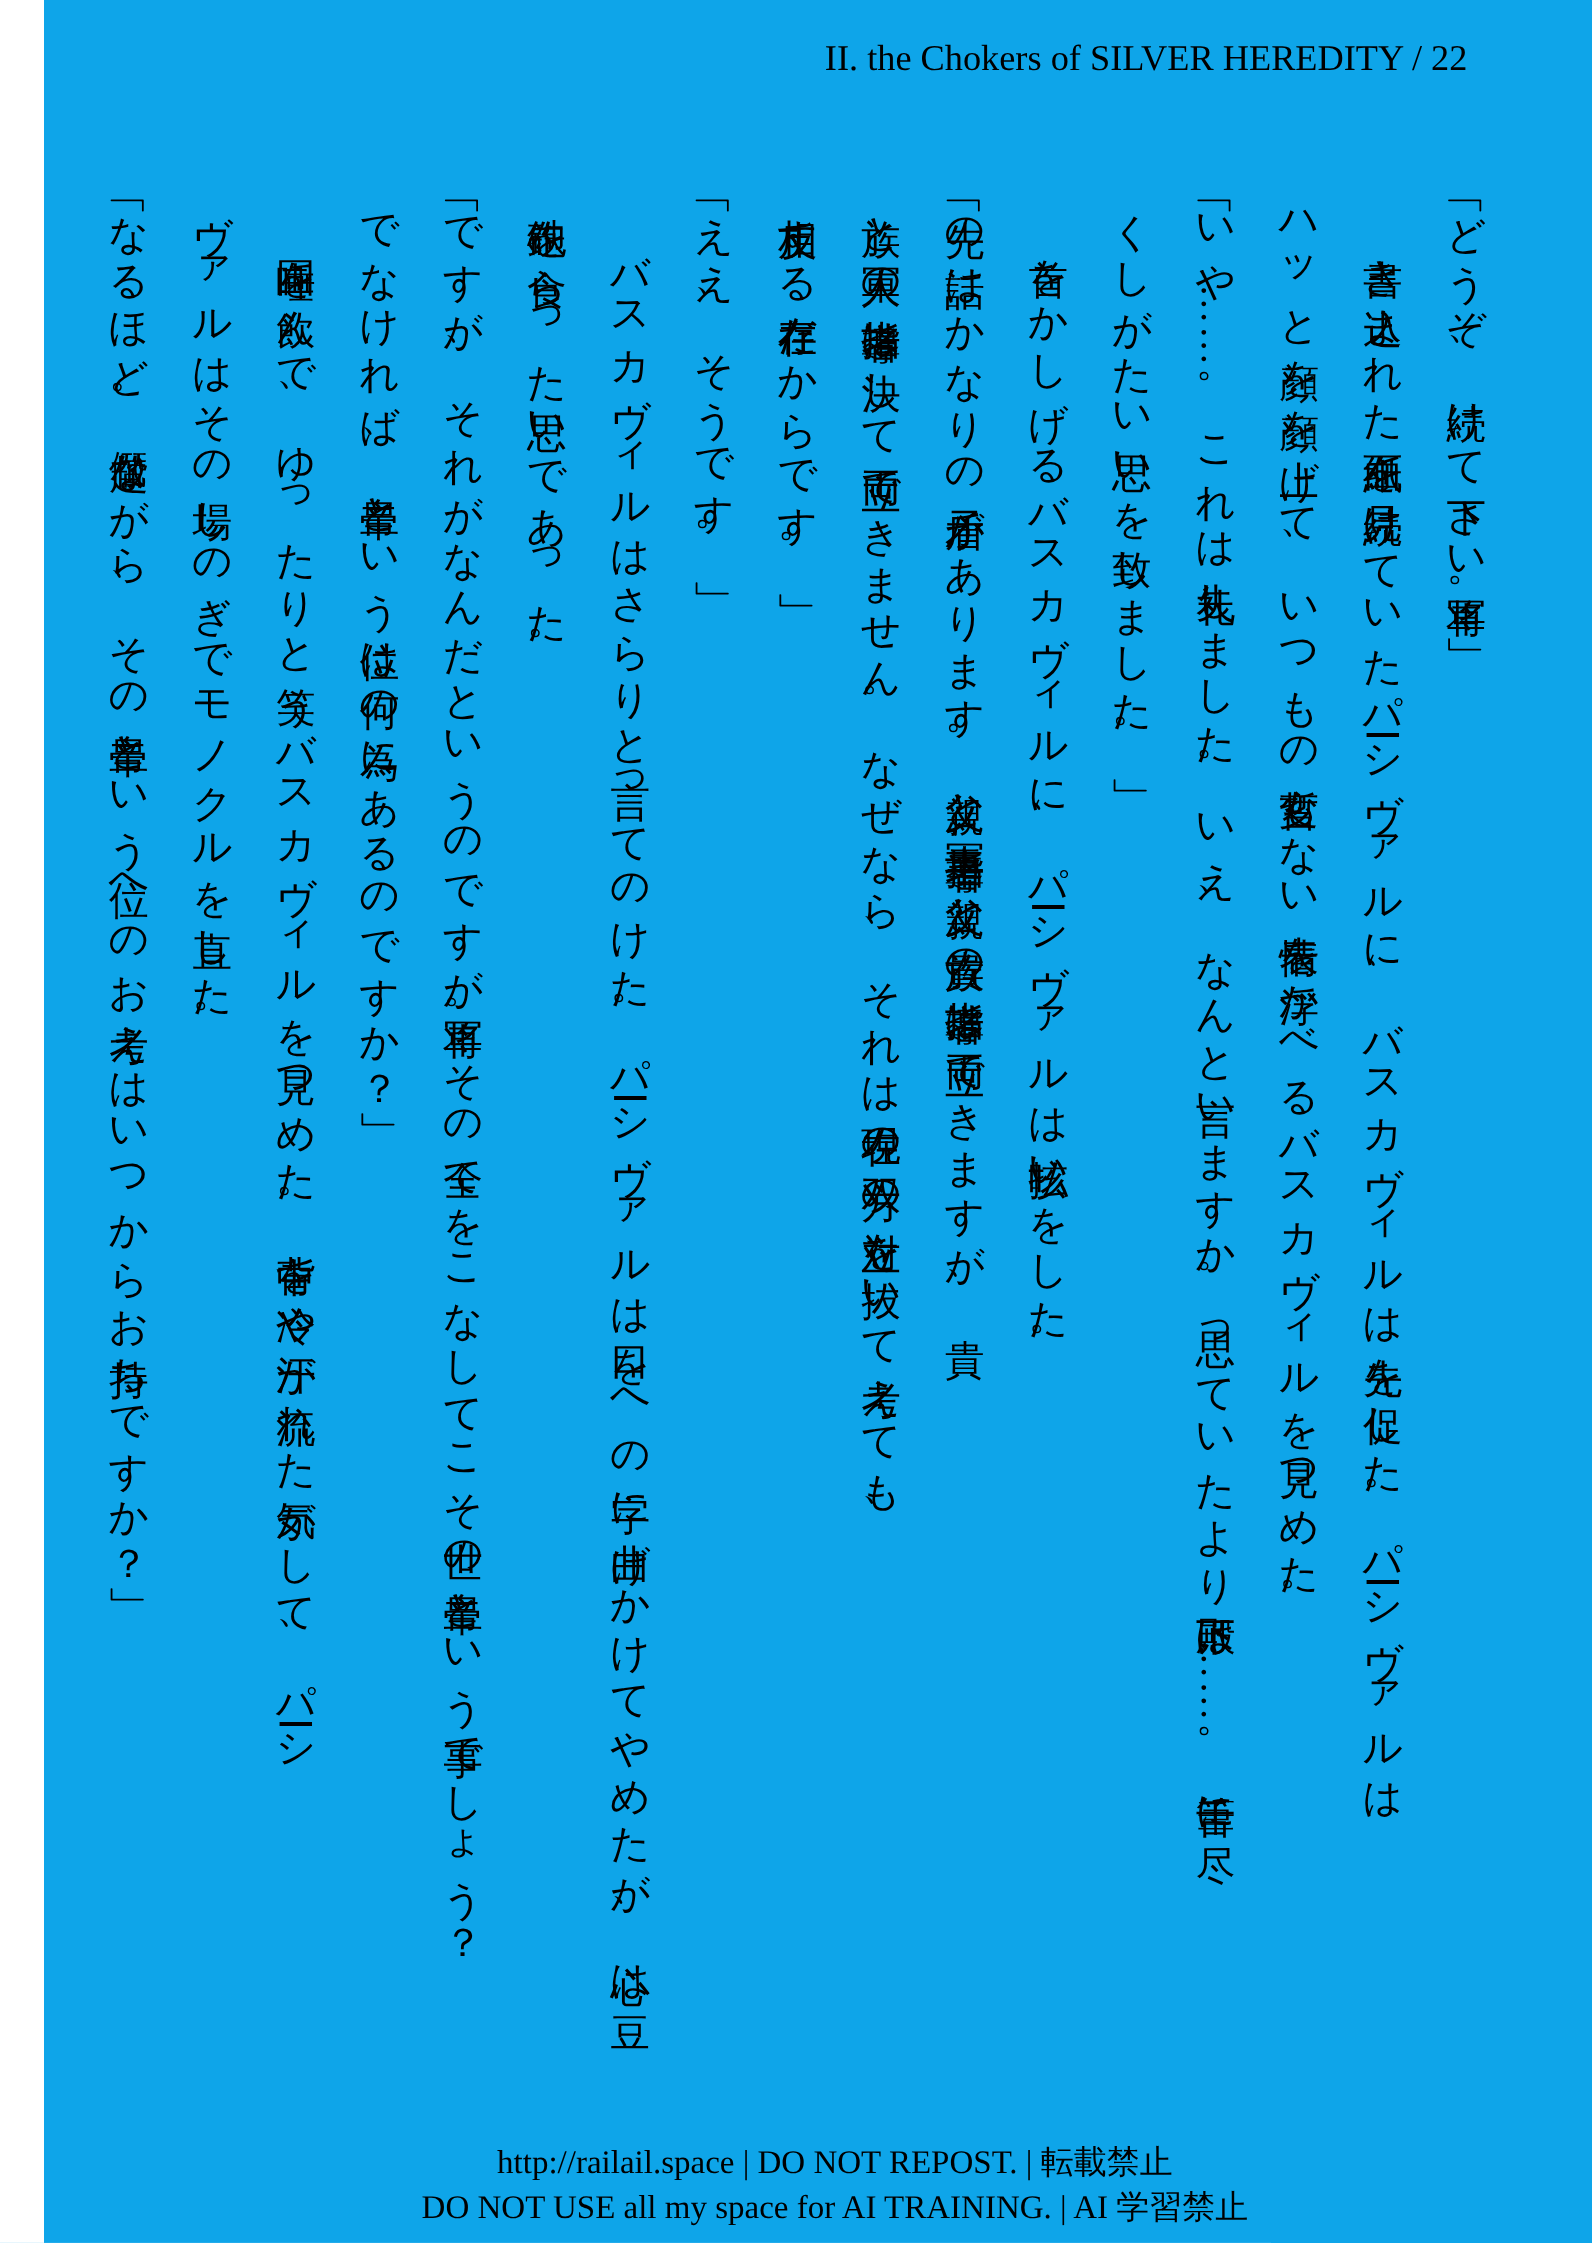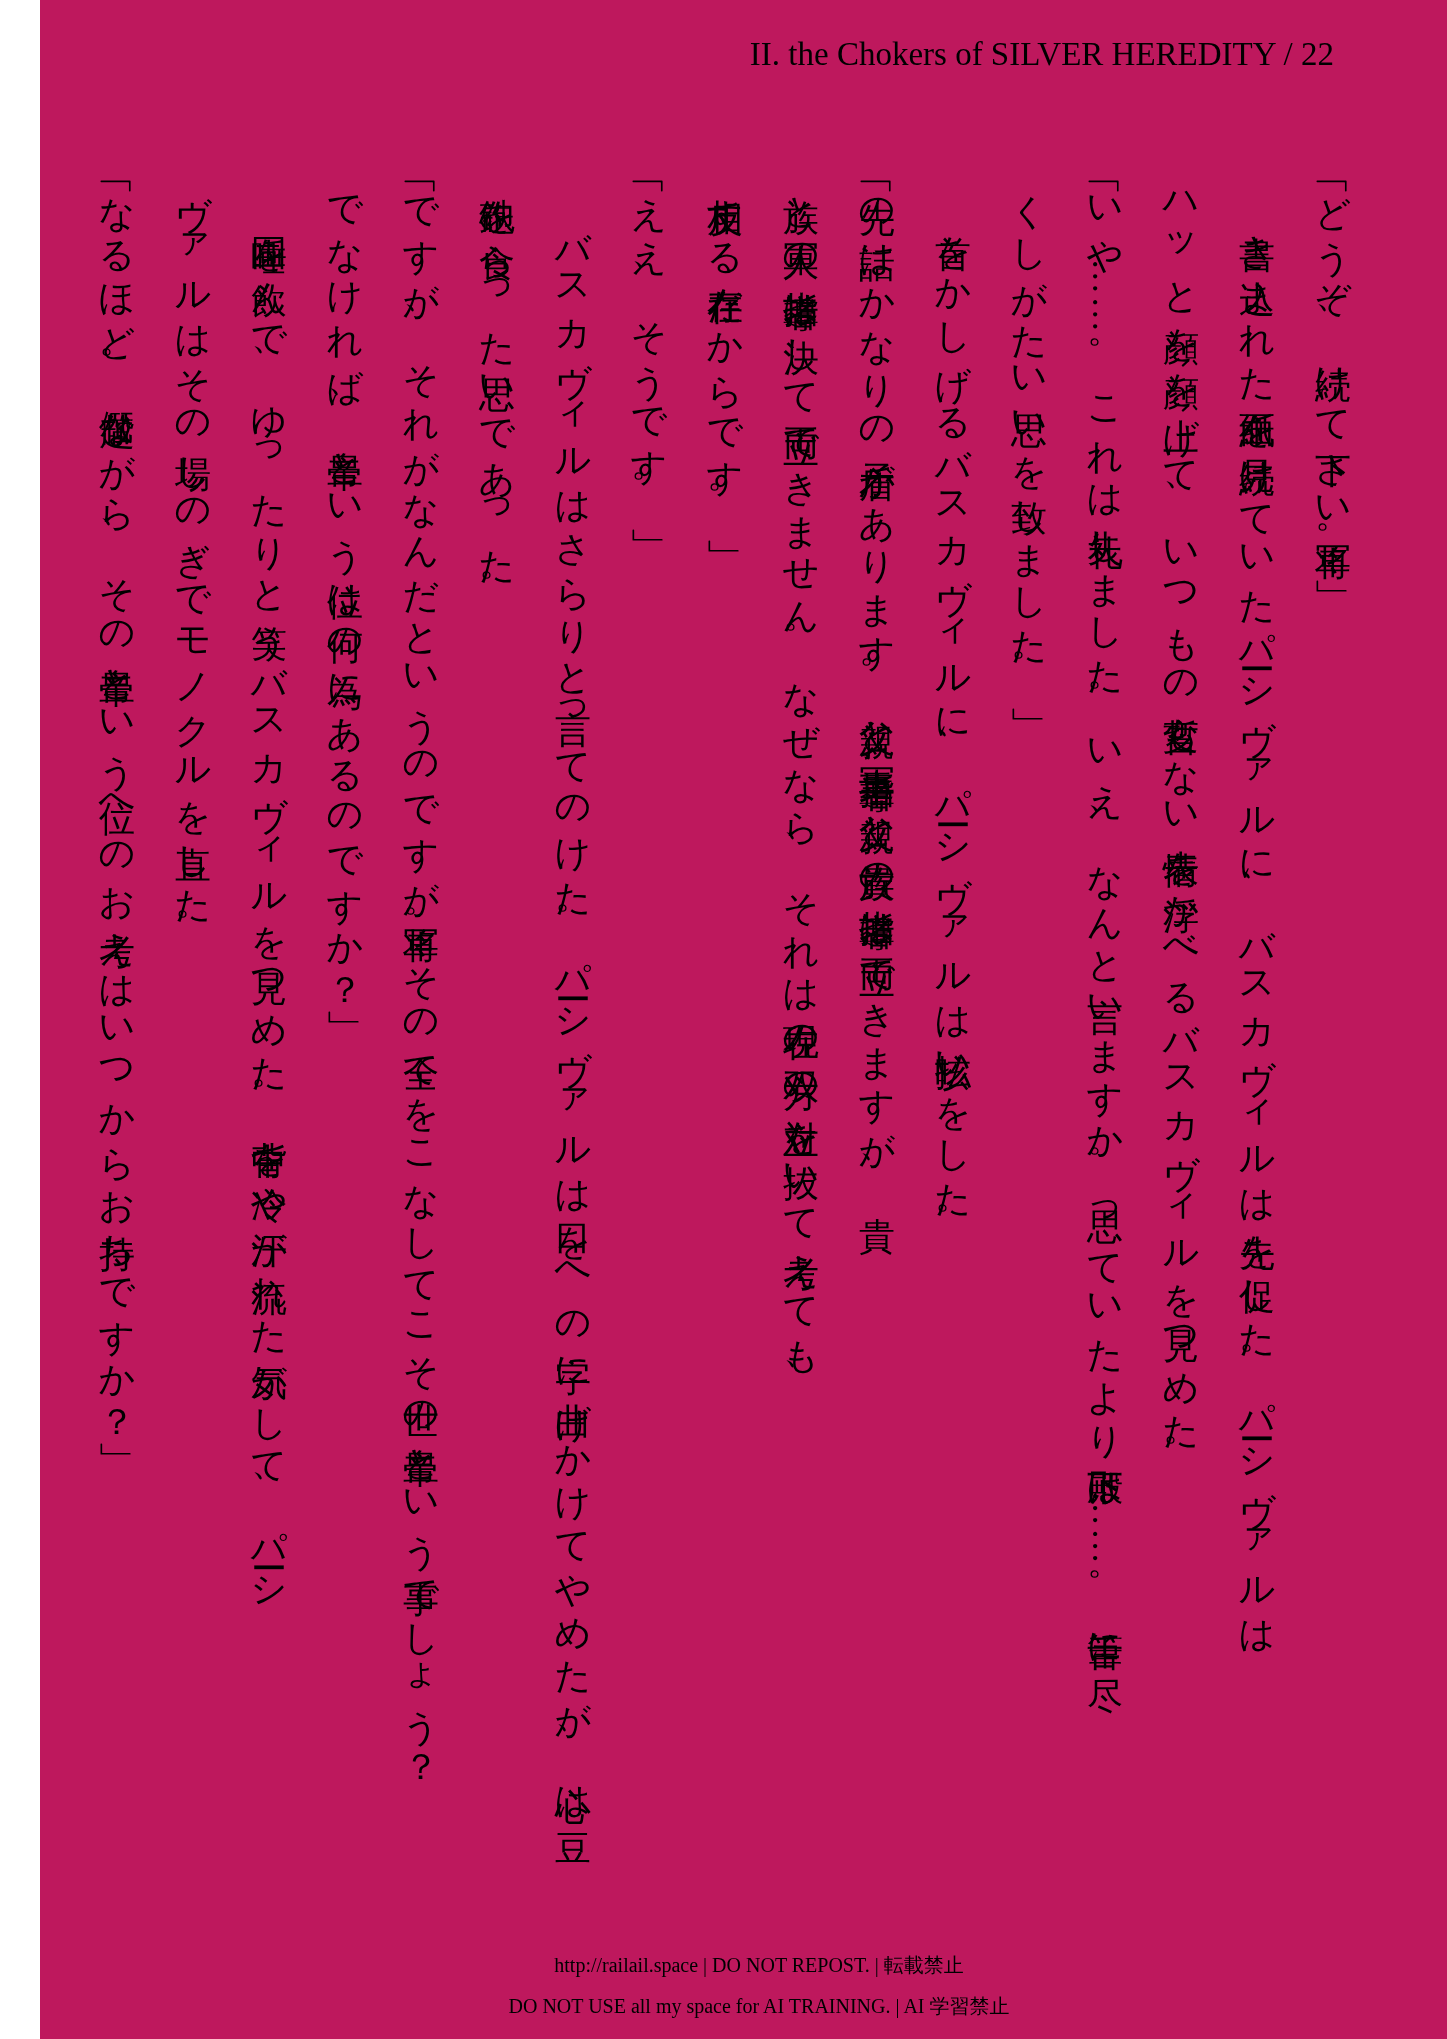--- a/index.html
+++ b/index.html
@@ -8,21 +8,21 @@
     height: 2039px;
     background: #ffffff;
     color: #000000;
     font-family: "Liberation Serif", "DejaVu Serif", serif;
     position: relative;
     overflow: hidden;
   }
   .page {
     position: absolute;
     inset: 0;
-    background: #be185d;
+    background: #0ea5e9;
     margin-left: 40px;
   }
   .page-header {
     position: absolute;
     top: 36px;
     right: 113px;
     font-size: 33px;
     white-space: nowrap;
     color: #000000;
   }
@@ -43,21 +43,21 @@
   }
   .vline.indent {
     text-indent: 38px;
   }
   .page-footer {
     position: absolute;
     left: 0;
     right: 0;
     bottom: 12px;
     text-align: center;
-    font-size: 20px;
+    font-size: 30px;
     line-height: 41px;
     color: #000000;
     padding-left: 31px;
   }
 </style>
 </head>
 <body>
 
 <div class="page">
 

